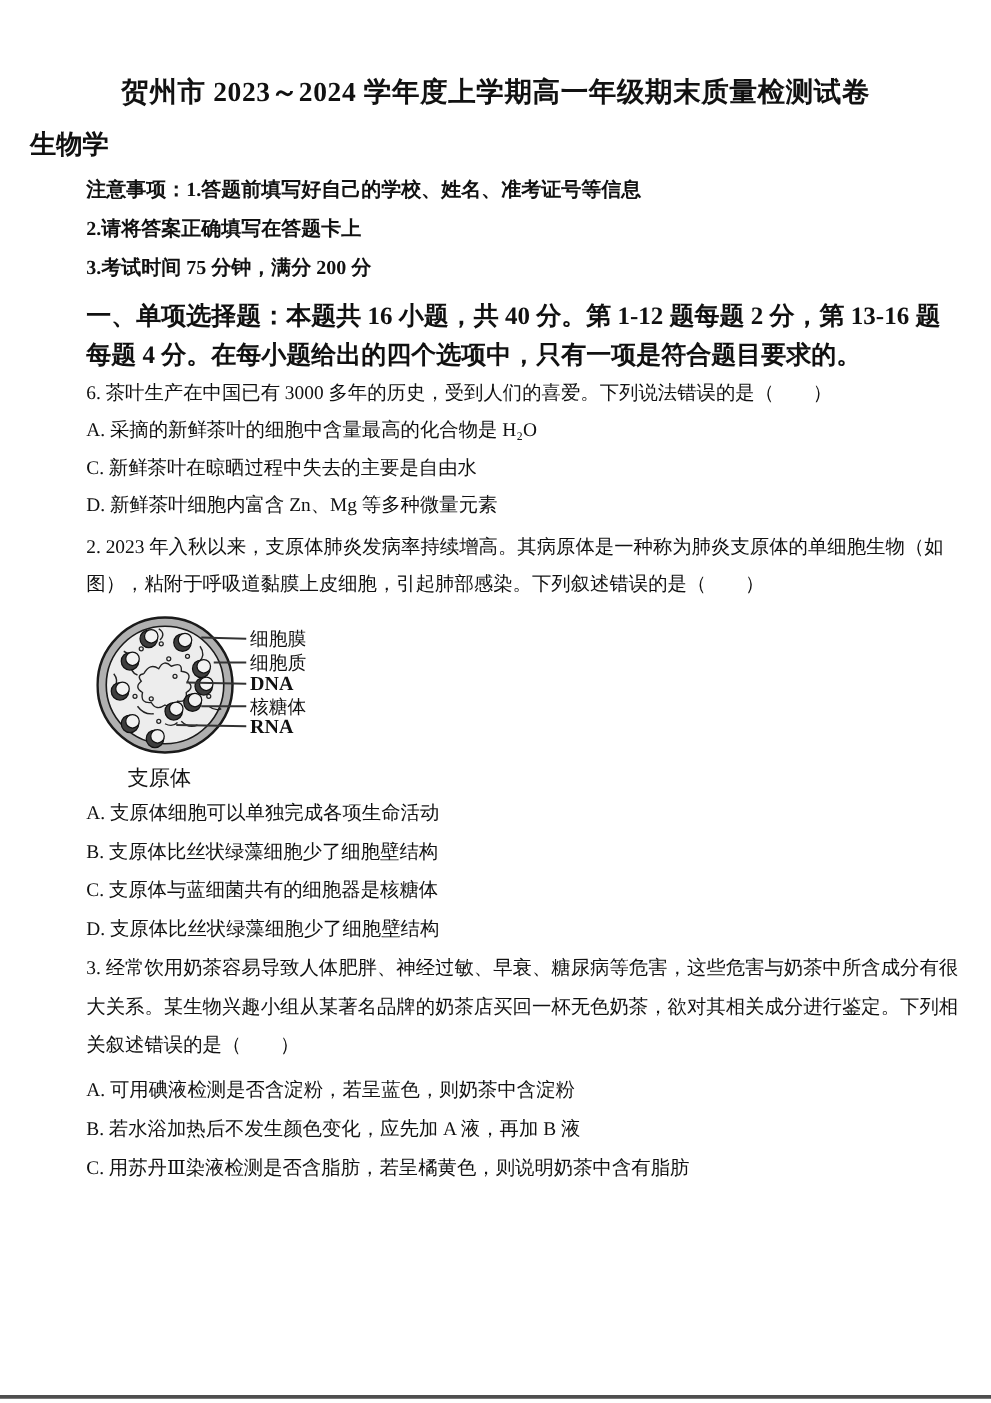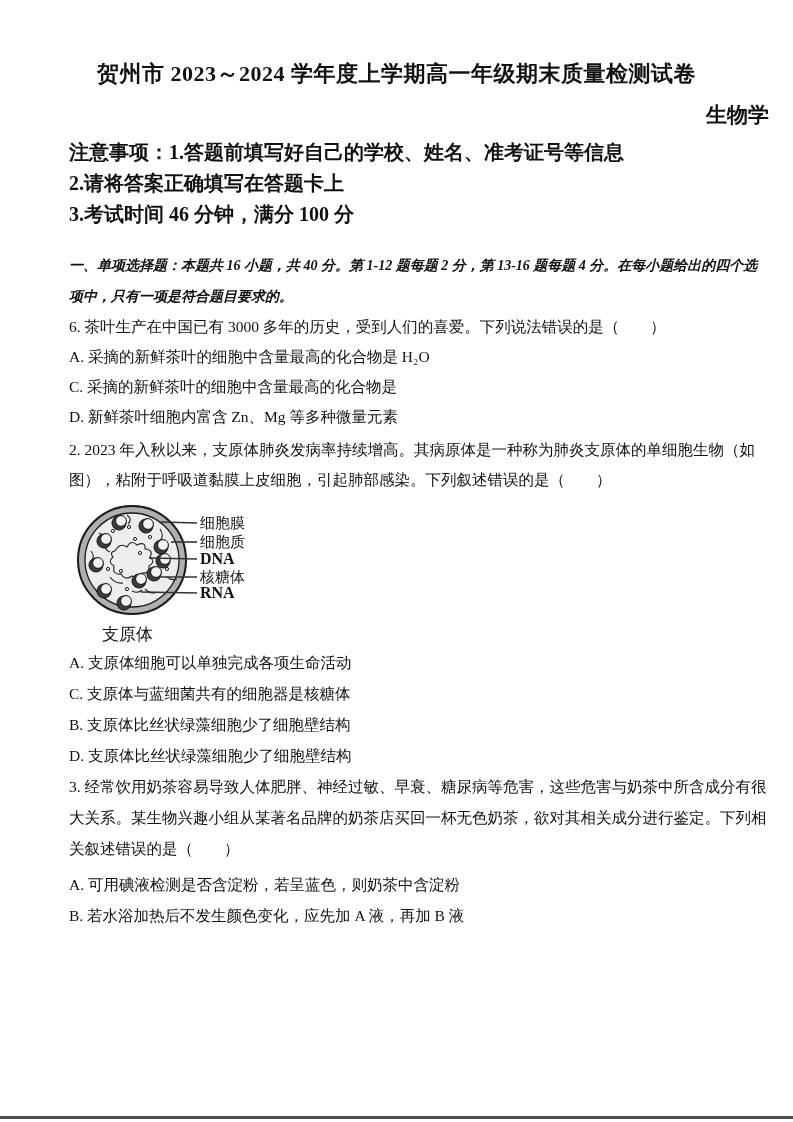--- a/index.html
+++ b/index.html
@@ -15,32 +15,32 @@
   }
   .title{
     margin-top:60px;
     text-align:center;
     font-size:22px;font-weight:bold;line-height:28px;
     letter-spacing:.5px;
     margin-left:-45px; 
   }
   .subtitle{
     margin-top:13px;
-    text-align:right;
+    text-align:left;
     font-size:21px;font-weight:bold;line-height:28px;
     margin-left:-45px;
   }
   p{margin:0;}
   .notice{
-    font-size:20px;font-weight:bold;line-height:31px;
+    font-size:16px;font-weight:bold;line-height:31px;
   }
   .notice.first{margin-top:8px;}
   .section{
-    margin-top:20px;
-    font-size:14px;font-weight:bold;line-height:31px;font-style:italic;
+    margin-top:8px;
+    font-size:20px;font-weight:bold;line-height:31px;
   }
   .stem,.option{
     font-size:15.5px;line-height:30px;
   }
   .lh31{line-height:31px;}
   .mt3{margin-top:3px;}
   .mt5{margin-top:5px;}
   .fig{
     margin:4px 0 0 8px;
     width:220px;height:148px;
@@ -57,27 +57,27 @@
 </head>
 <body>
 
 <div class="page">
 
   <div class="title">贺州市 2023～2024 学年度上学期高一年级期末质量检测试卷</div>
   <div class="subtitle">生物学</div>
 
   <p class="notice first">注意事项：1.答题前填写好自己的学校、姓名、准考证号等信息</p>
   <p class="notice">2.请将答案正确填写在答题卡上</p>
-  <p class="notice">3.考试时间 46 分钟，满分 100 分</p>
+  <p class="notice">3.考试时间 75 分钟，满分 200 分</p>
 
   <p class="section">一、单项选择题：本题共 16 小题，共 40 分。第 1-12 题每题 2 分，第 13-16 题每题 4 分。在每小题给出的四个选项中，只有一项是符合题目要求的。</p>
 
   <p class="stem">6. 茶叶生产在中国已有 3000 多年的历史，受到人们的喜爱。下列说法错误的是（　　）</p>
   <p class="option">A. 采摘的新鲜茶叶的细胞中含量最高的化合物是 H₂O</p>
-  <p class="option">C. 采摘的新鲜茶叶的细胞中含量最高的化合物是</p>
+  <p class="option">C. 新鲜茶叶在晾晒过程中失去的主要是自由水</p>
   <p class="option">D. 新鲜茶叶细胞内富含 Zn、Mg 等多种微量元素</p>
 
   <p class="stem mt3">2. 2023 年入秋以来，支原体肺炎发病率持续增高。其病原体是一种称为肺炎支原体的单细胞生物（如图），粘附于呼吸道黏膜上皮细胞，引起肺部感染。下列叙述错误的是（　　）</p>
 
   <figure class="fig">
     <svg width="220" height="148" viewBox="0 0 220 148">
 
       <circle cx="55" cy="61" r="54" fill="#b0b0b0" stroke="#1a1a1a" stroke-width="2"></circle>
       <circle cx="55" cy="61" r="47" fill="#ededed" stroke="#1a1a1a" stroke-width="1.3"></circle>
 
@@ -161,22 +161,23 @@
       <text class="cjk-label" x="123" y="48">细胞质</text>
       <text class="latin-label" x="123" y="65">DNA</text>
       <text class="cjk-label" x="123" y="83">核糖体</text>
       <text class="latin-label" x="123" y="99">RNA</text>
 
       <text class="fig-caption" x="25" y="141">支原体</text>
     </svg>
   </figure>
 
   <p class="option lh31">A. 支原体细胞可以单独完成各项生命活动</p>
+  <p class="option lh31">B. 支原体比丝状绿藻细胞少了细胞壁结构</p>
   <p class="option lh31">C. 支原体与蓝细菌共有的细胞器是核糖体</p>
-  <p class="option lh31">B. 支原体比丝状绿藻细胞少了细胞壁结构</p>
   <p class="option lh31">D. 支原体比丝状绿藻细胞少了细胞壁结构</p>
 
   <p class="stem lh31">3. 经常饮用奶茶容易导致人体肥胖、神经过敏、早衰、糖尿病等危害，这些危害与奶茶中所含成分有很大关系。某生物兴趣小组从某著名品牌的奶茶店买回一杯无色奶茶，欲对其相关成分进行鉴定。下列相关叙述错误的是（　　）</p>
   <p class="option lh31 mt5">A. 可用碘液检测是否含淀粉，若呈蓝色，则奶茶中含淀粉</p>
   <p class="option lh31">B. 若水浴加热后不发生颜色变化，应先加 A 液，再加 B 液</p>
+  <p class="option lh31">C. 用苏丹Ⅲ染液检测是否含脂肪，若呈橘黄色，则说明奶茶中含有脂肪</p>
 
   <div class="bottom-bar"></div>
 </div>
 
 </body></html>

